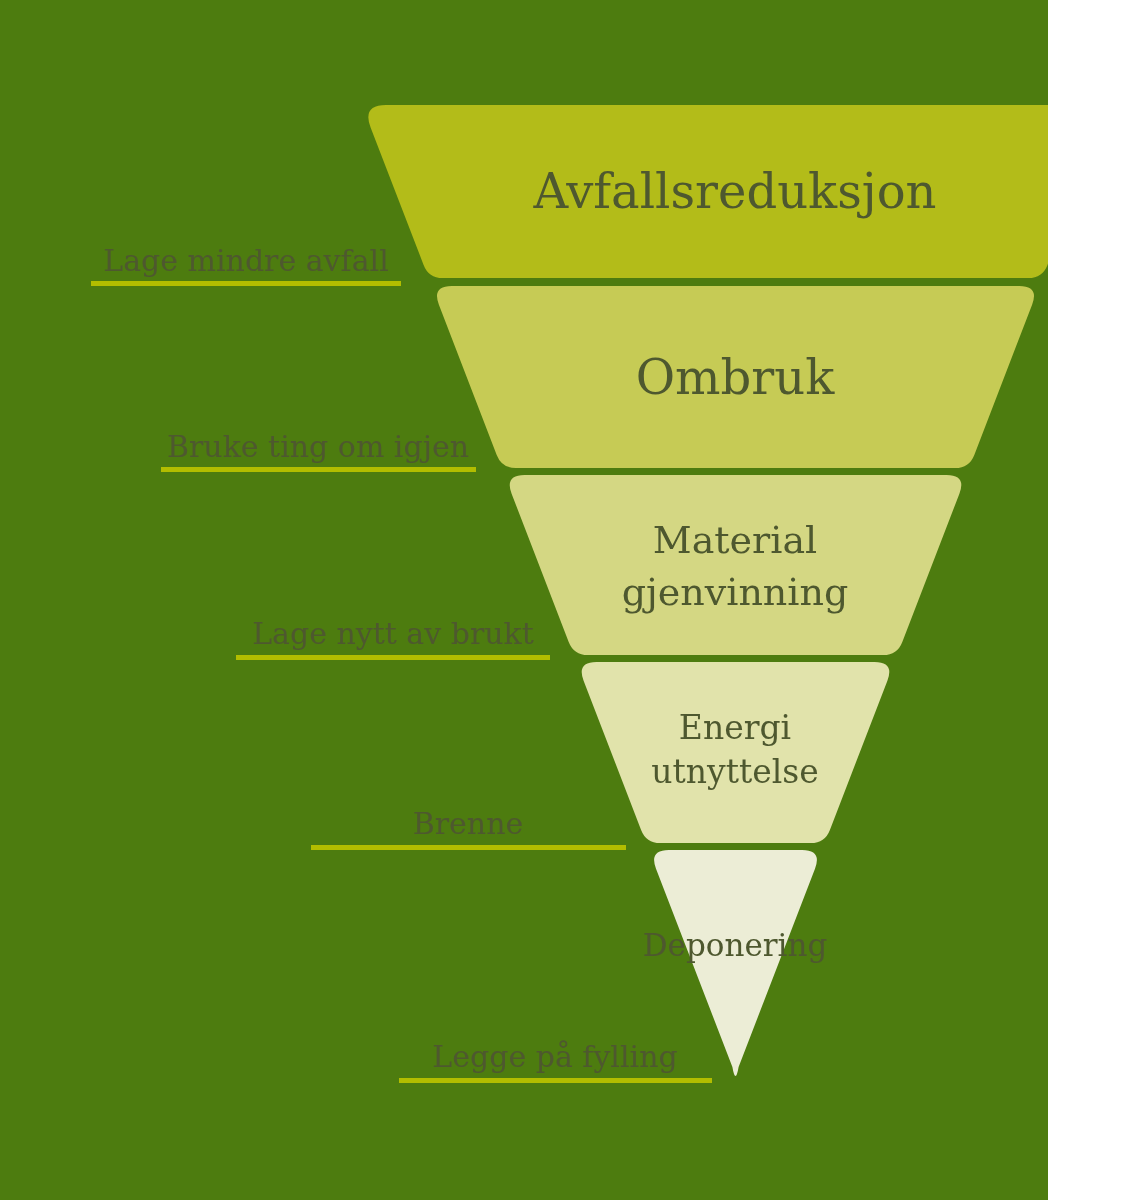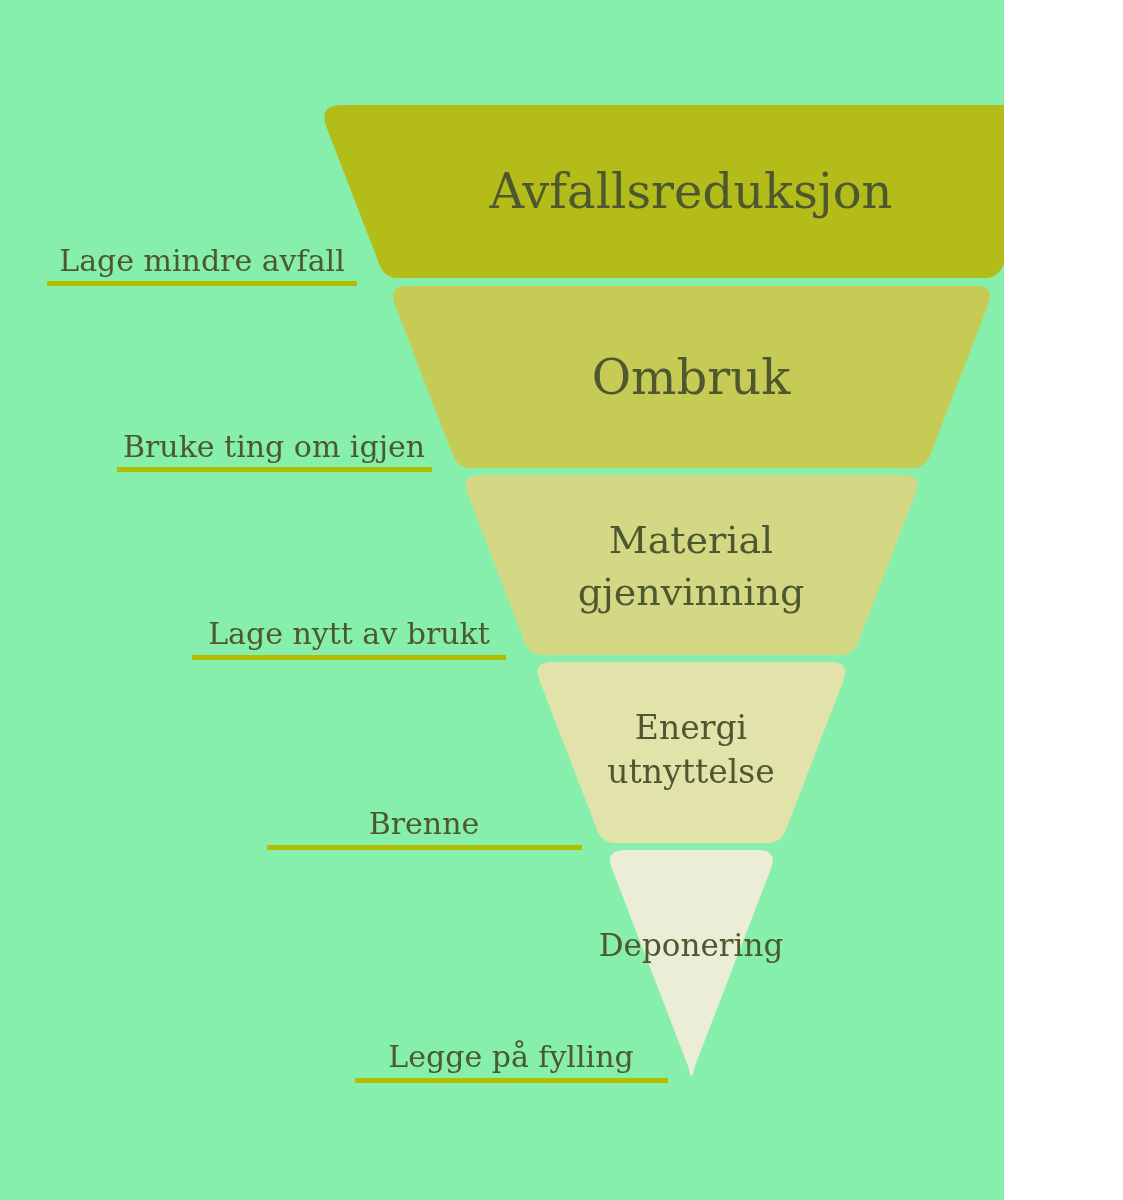--- a/index.html
+++ b/index.html
@@ -1,22 +1,23 @@
 <!DOCTYPE html>
 <html><head>
 <meta charset="utf-8">
 <style>
   html, body { margin: 0; padding: 0; background: #ffffff; }
   .stage {
     position: relative;
     width: 1004px;
     height: 1200px;
-    background: #86efac;
+    background: #4d7c0f;
     overflow: hidden;
     font-family: "DejaVu Serif", "Liberation Serif", serif;
+    padding-left: 44px;
   }
   svg { display: block; }
   text {
     font-family: "DejaVu Serif", "Liberation Serif", serif;
   }
   .step-label-1 { font-size: 48px; }
   .step-label-2 { font-size: 48px; }
   .step-label-3 { font-size: 38px; }
   .step-label-4 { font-size: 33px; }
   .step-label-5 { font-size: 31px; }

